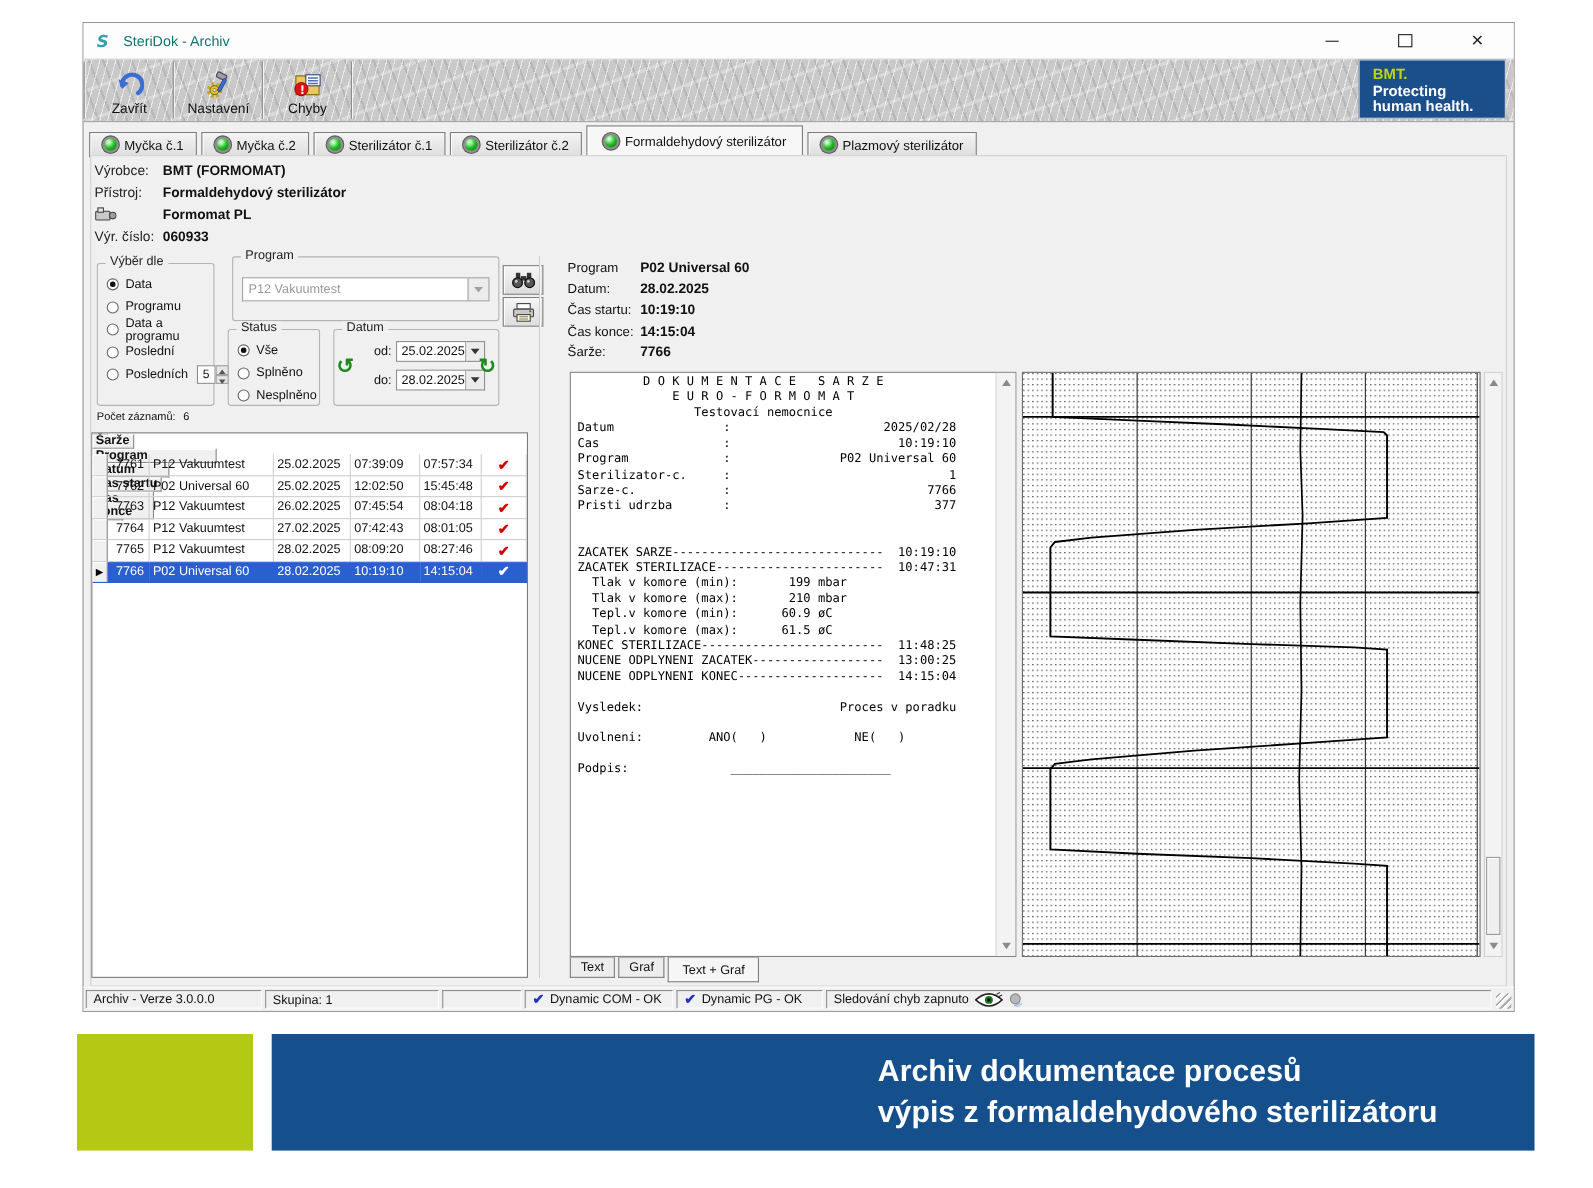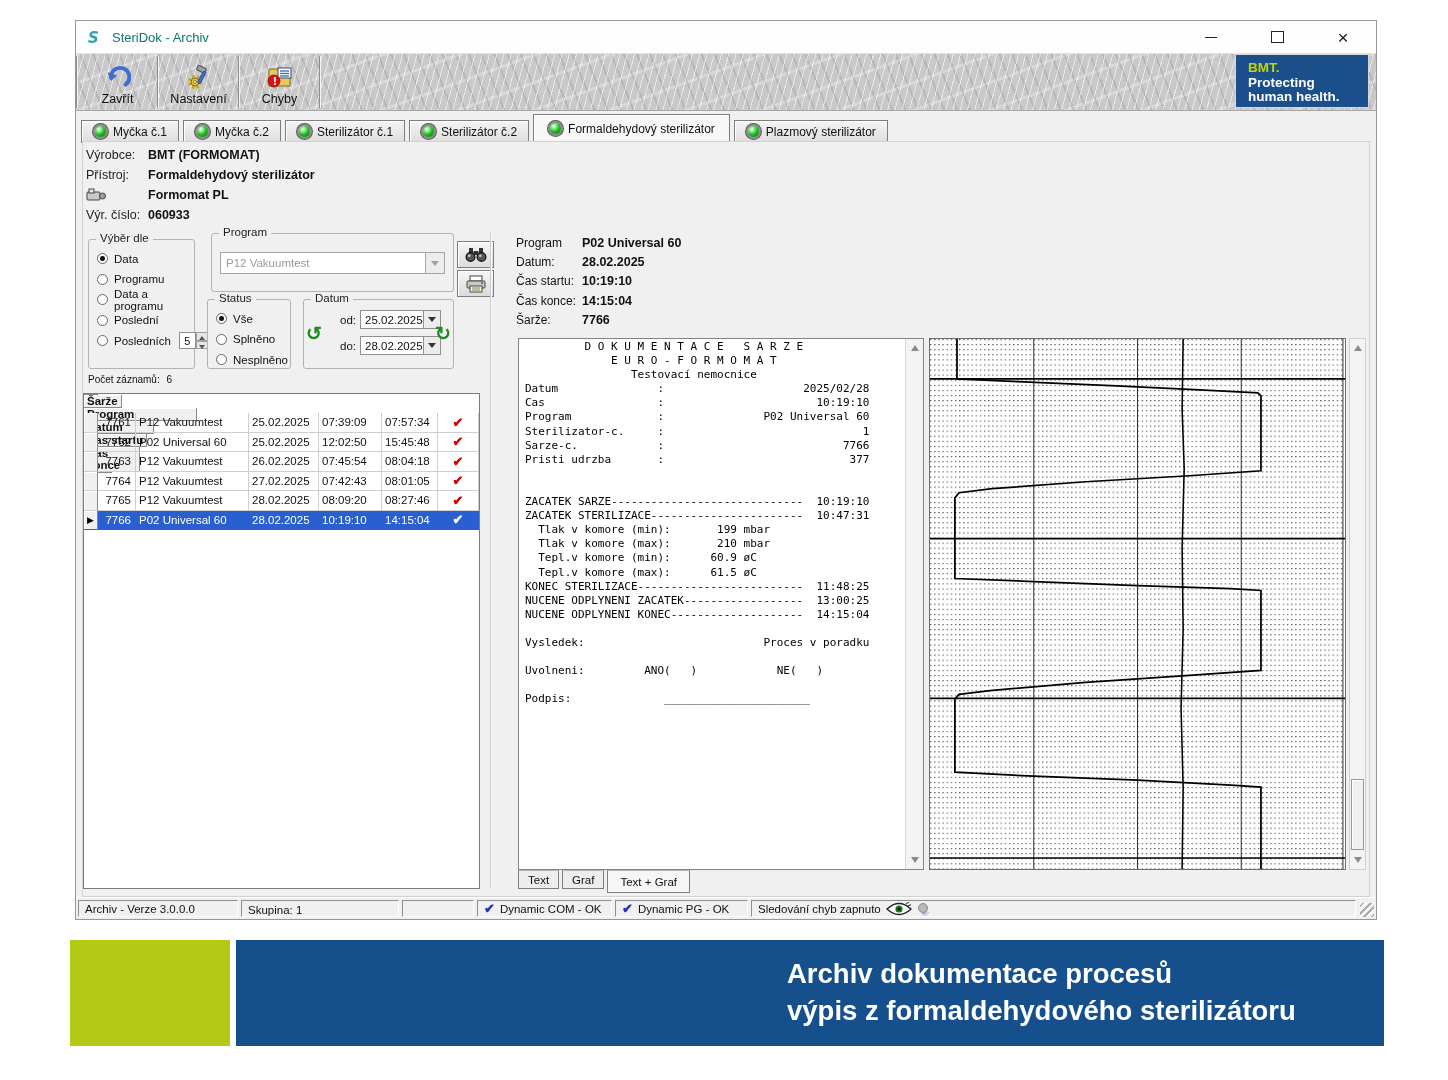--- a/index.html
+++ b/index.html
@@ -168,21 +168,21 @@
   .statusbar{position:absolute;left:0;right:0;bottom:0;height:22px;background:#f0f0f0;border-top:1px solid #fff;
              display:flex;align-items:stretch;gap:3px;padding:2px 2px;box-sizing:border-box;font-size:11.5px;}
   .sb-panel{border:1px solid;border-color:#8f8f8f #fdfdfd #fdfdfd #8f8f8f;display:flex;align-items:center;
             padding:0 6px;gap:5px;box-sizing:border-box;white-space:nowrap;overflow:hidden;}
   .sb-check{color:var(--status-check-blue,#2233bb);font-weight:bold;font-size:13px;}
   .sb-grip{width:14px;align-self:flex-end;height:14px;margin-left:1px;
            background:repeating-linear-gradient(135deg, transparent 0 2px, #ababab 2px 3.5px, #fff 3.5px 5px);}
 
   
   .banner-green{position:absolute;left:70px;top:940px;width:160px;height:106px;background:var(--banner-green,#b4c914);}
-  .banner-blue{position:absolute;left:236px;top:940px;width:1148px;height:106px;background:var(--banner-blue,#15508c);
+  .banner-blue{position:absolute;left:247px;top:940px;width:1148px;height:106px;background:var(--banner-blue,#15508c);
                box-sizing:border-box;padding:15px 0 0 551px;color:#fff;font-weight:bold;font-size:27.5px;line-height:37px;}
 </style>
 </head>
 <body>
 
 <div class="page">
   <div class="app-window">
 
     <div class="titlebar">
       <svg class="app-icon" viewBox="0 0 17 17">

